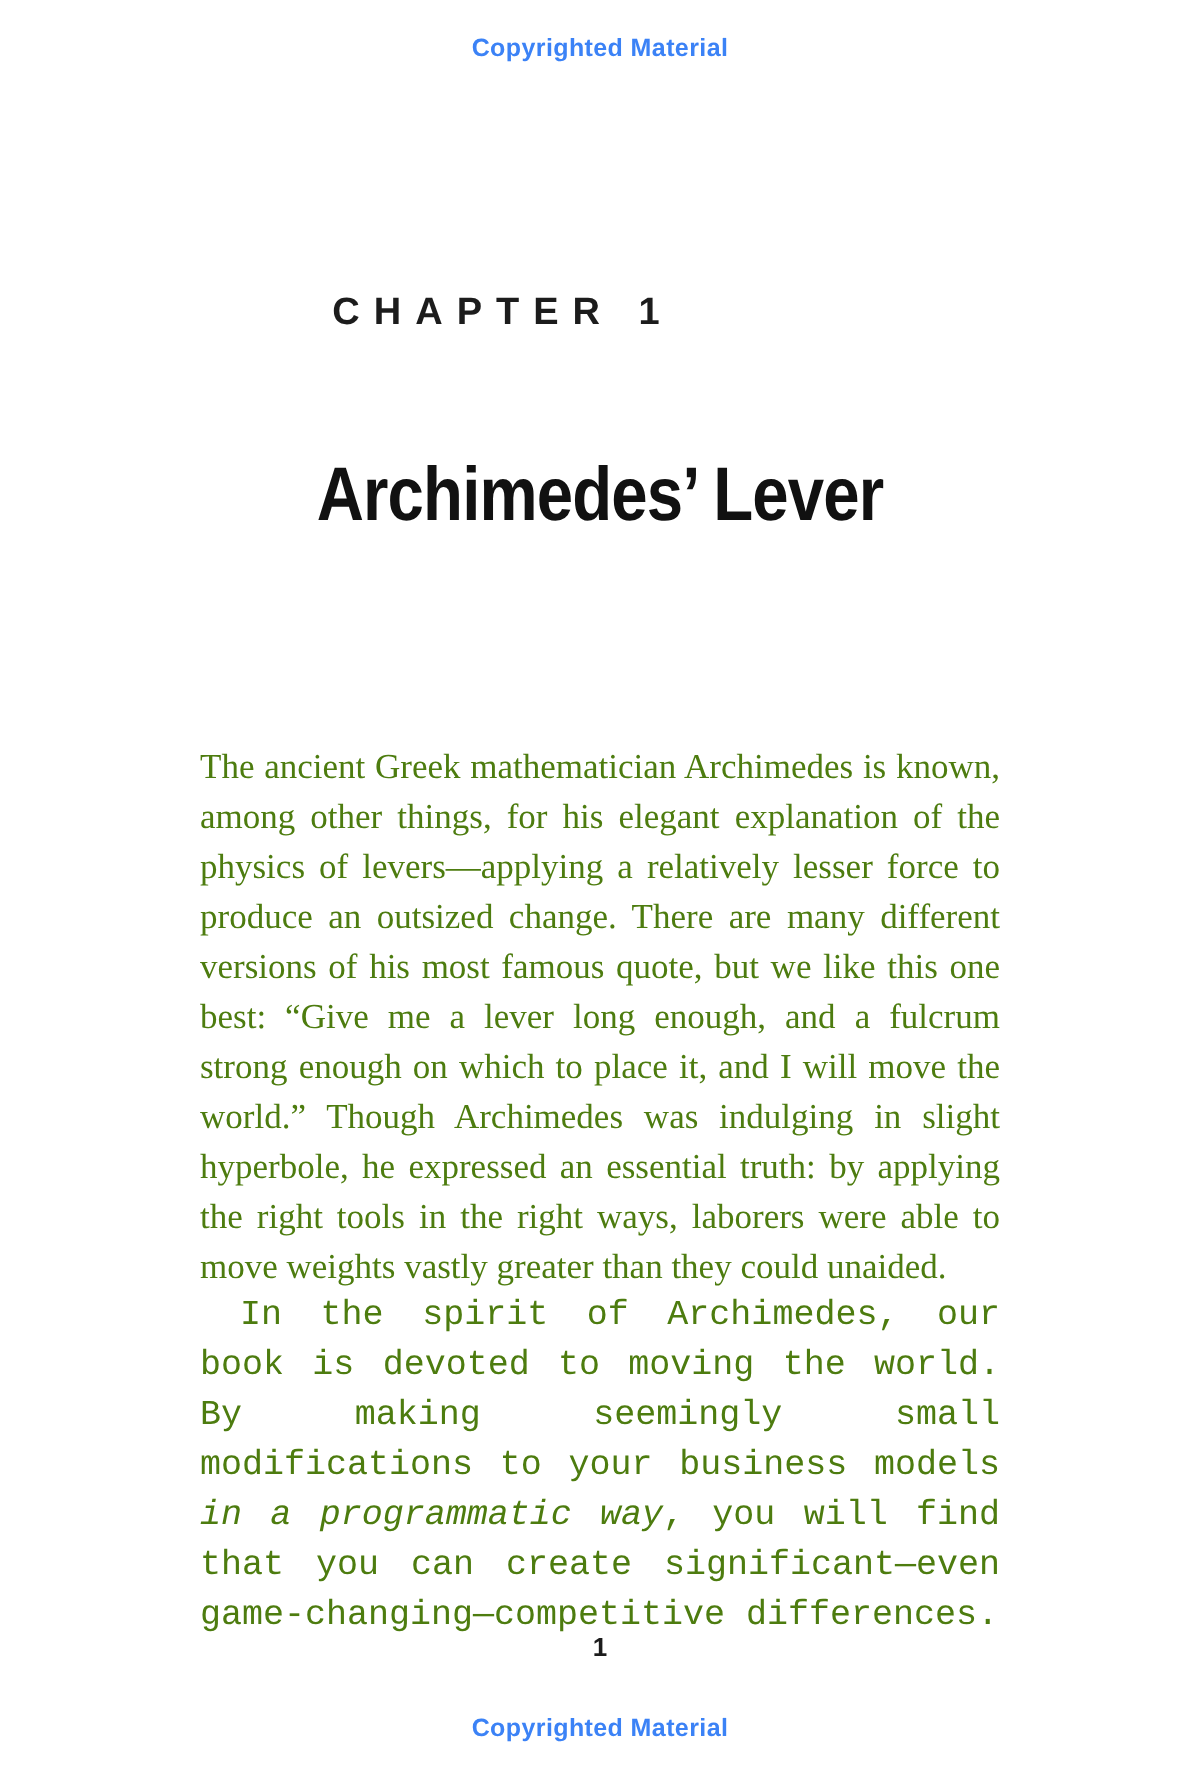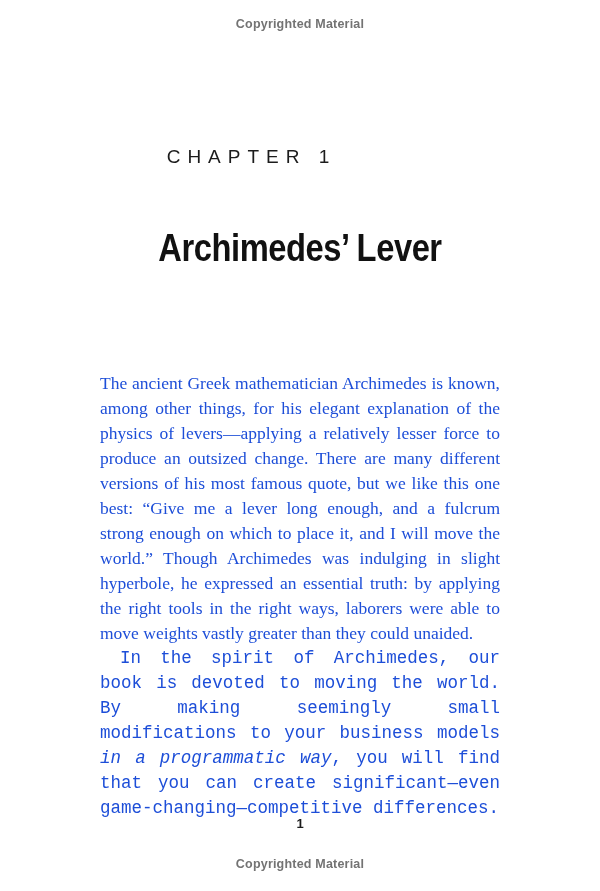--- a/index.html
+++ b/index.html
@@ -16,33 +16,33 @@
     font-family: "Liberation Serif", serif;
   }
   .notice {
     position: absolute;
     left: 0;
     width: 600px;
     text-align: center;
     font-family: "Liberation Sans", sans-serif;
     font-weight: bold;
     font-size: 12.5px;
-    color: #737373;
+    color: #3b82f6;
     letter-spacing: 0.2px;
   }
   .notice.top { top: 17px; }
   .notice.bottom { top: 857px; }
   .chapter-label {
     position: absolute;
     top: 146px;
     left: 0;
     width: 496px;
     text-align: center;
     font-family: "Liberation Sans", sans-serif;
-    font-weight: 400;
+    font-weight: 700;
     font-size: 19px;
     letter-spacing: 7px;
     text-indent: 7px; 
     color: #1c1c1c;
   }
   .chapter-title {
     position: absolute;
     top: 227px;
     left: 0;
     width: 600px;
@@ -57,21 +57,21 @@
     transform-origin: 50% 50%;
   }
   .body-text {
     position: absolute;
     top: 371px;
     left: 100px;
     width: 400px;
     font-family: "Liberation Serif", serif;
     font-size: 17.5px;
     line-height: 25px;
-    color: #1d4ed8;
+    color: #4d7c0f;
     text-align: justify;
   }
   .body-text p {
     margin: 0;
     padding: 0;
   }
   .body-text p.indented {
     text-indent: 20px;
     font-family: Liberation Mono, monospace;
   }

